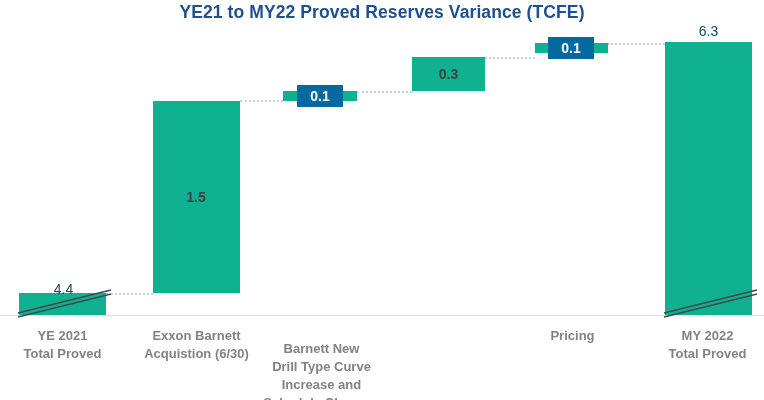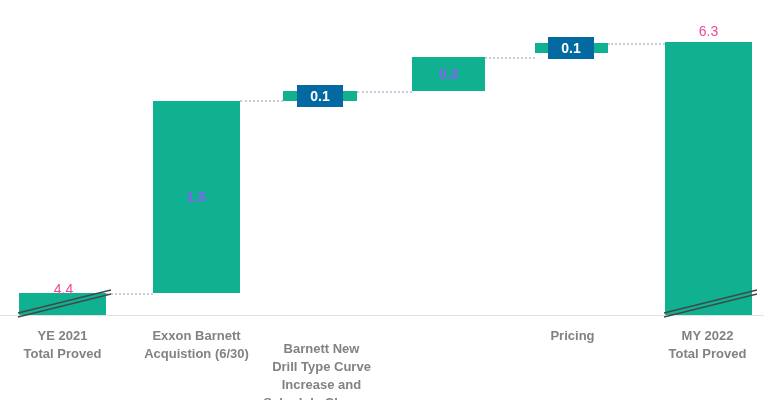--- a/index.html
+++ b/index.html
@@ -49,21 +49,21 @@
     position: absolute;
     background: #10b191;
   }
   .connector {
     position: absolute;
     height: 0;
     border-top: 2px dotted #c9cede;
   }
   .value-label-inside {
     position: absolute;
-    color: #8b5cf6;
+    color: #404040;
     font-size: 14px;
     font-weight: bold;
     text-align: center;
     line-height: 1;
     display: flex;
     align-items: center;
     justify-content: center;
     border-radius: 13px;
   }
   .value-chip {
@@ -72,21 +72,21 @@
     color: #ffffff;
     font-size: 14px;
     font-weight: bold;
     display: flex;
     align-items: center;
     justify-content: center;
     line-height: 1;
   }
   .value-label-outside {
     position: absolute;
-    color: #ec4899;
+    color: #0c4a6e;
     font-size: 14px;
     text-align: center;
     line-height: 1;
   }
   .cat-label {
     position: absolute;
     color: #808285;
     font-size: 13px;
     font-weight: bold;
     text-align: center;
@@ -96,20 +96,21 @@
   .break-lines {
     position: absolute;
     pointer-events: none;
   }
 </style>
 </head>
 <body>
 
 <div id="chart-root">
 
+  <div id="chart-title">YE21 to MY22 Proved Reserves Variance (TCFE)</div>
 
   <div id="plot">
 
     <div class="baseline"></div>
 
     <div class="connector" style="left:106px; top:293px; width:47px;"></div>
     <div class="connector" style="left:240px; top:100px; width:43px;"></div>
     <div class="connector" style="left:357px; top:91px; width:55px;"></div>
     <div class="connector" style="left:485px; top:57px; width:50px;"></div>
     <div class="connector" style="left:608px; top:43px; width:57px;"></div>

